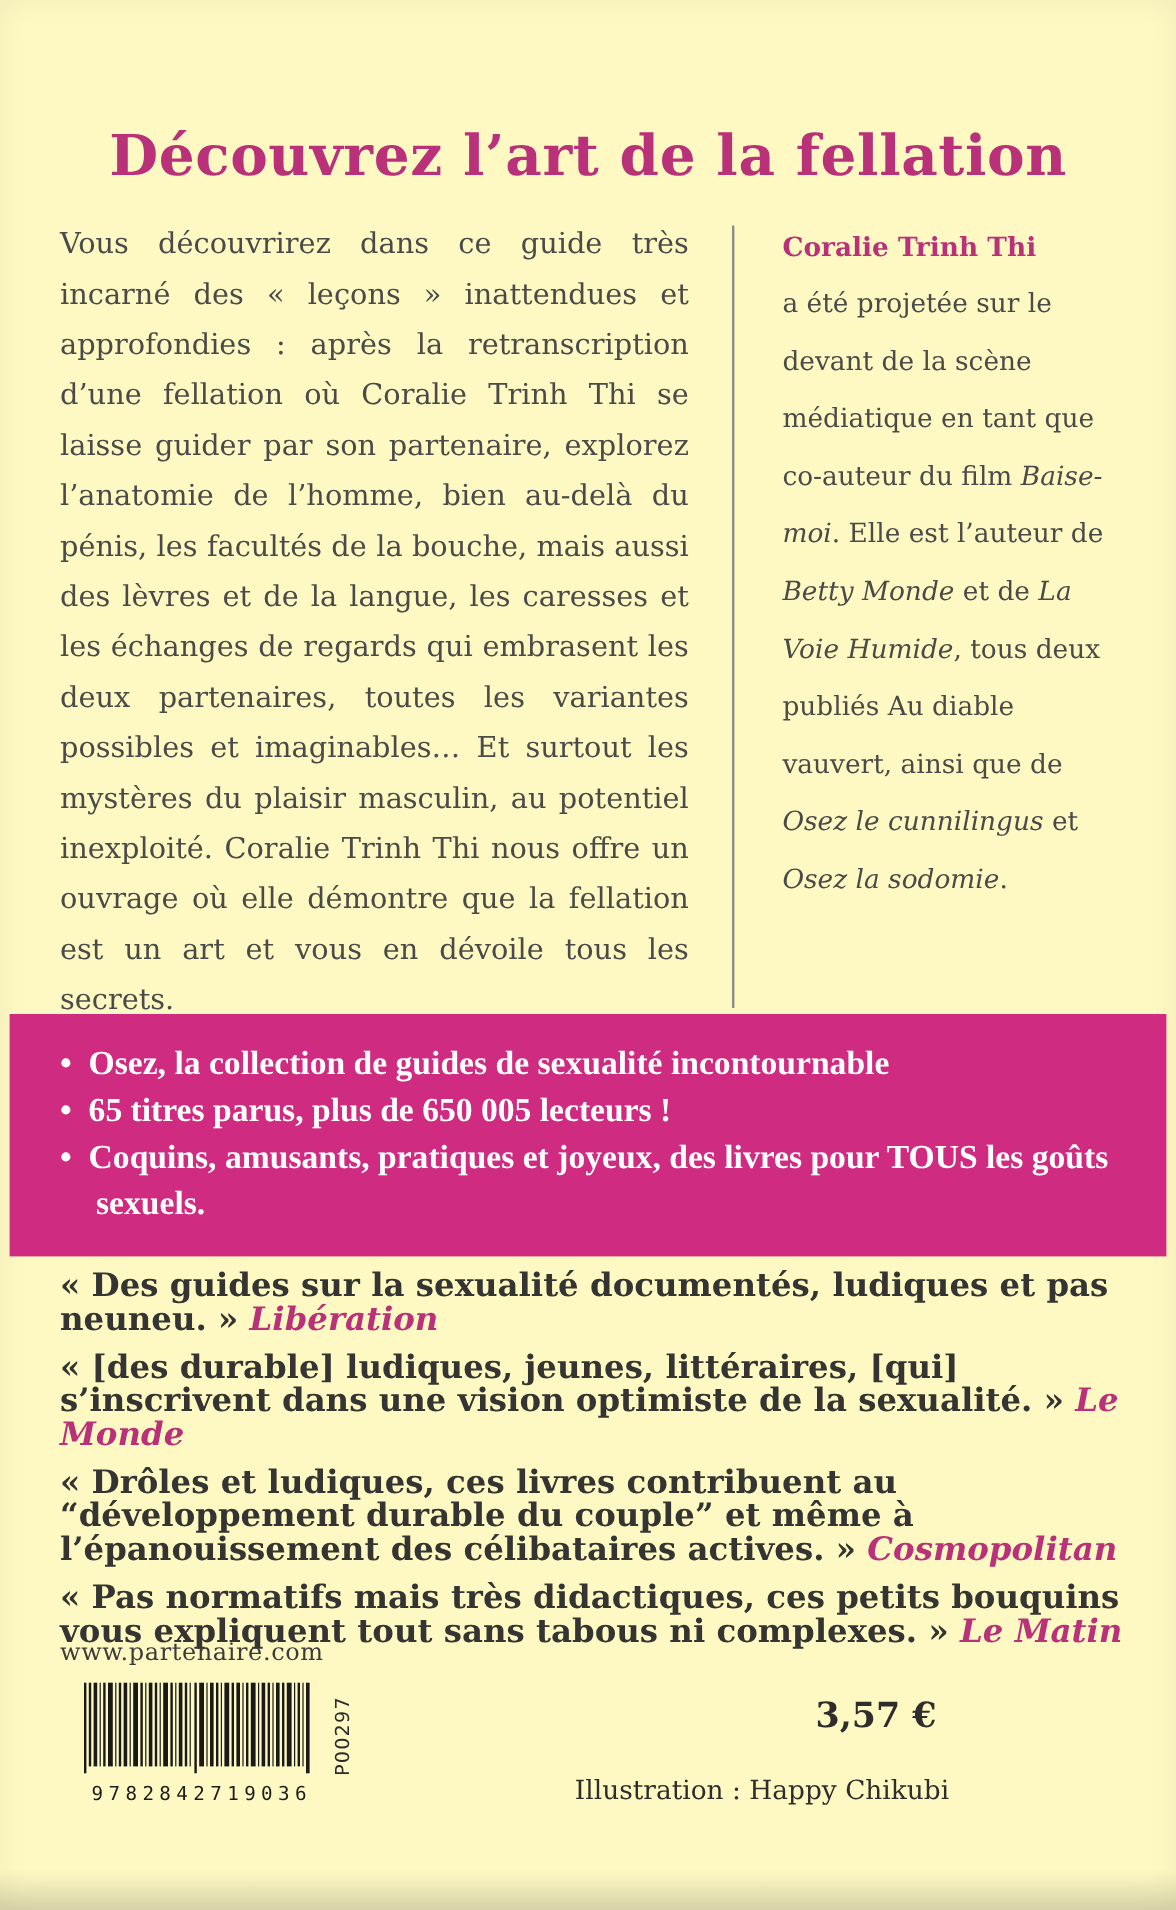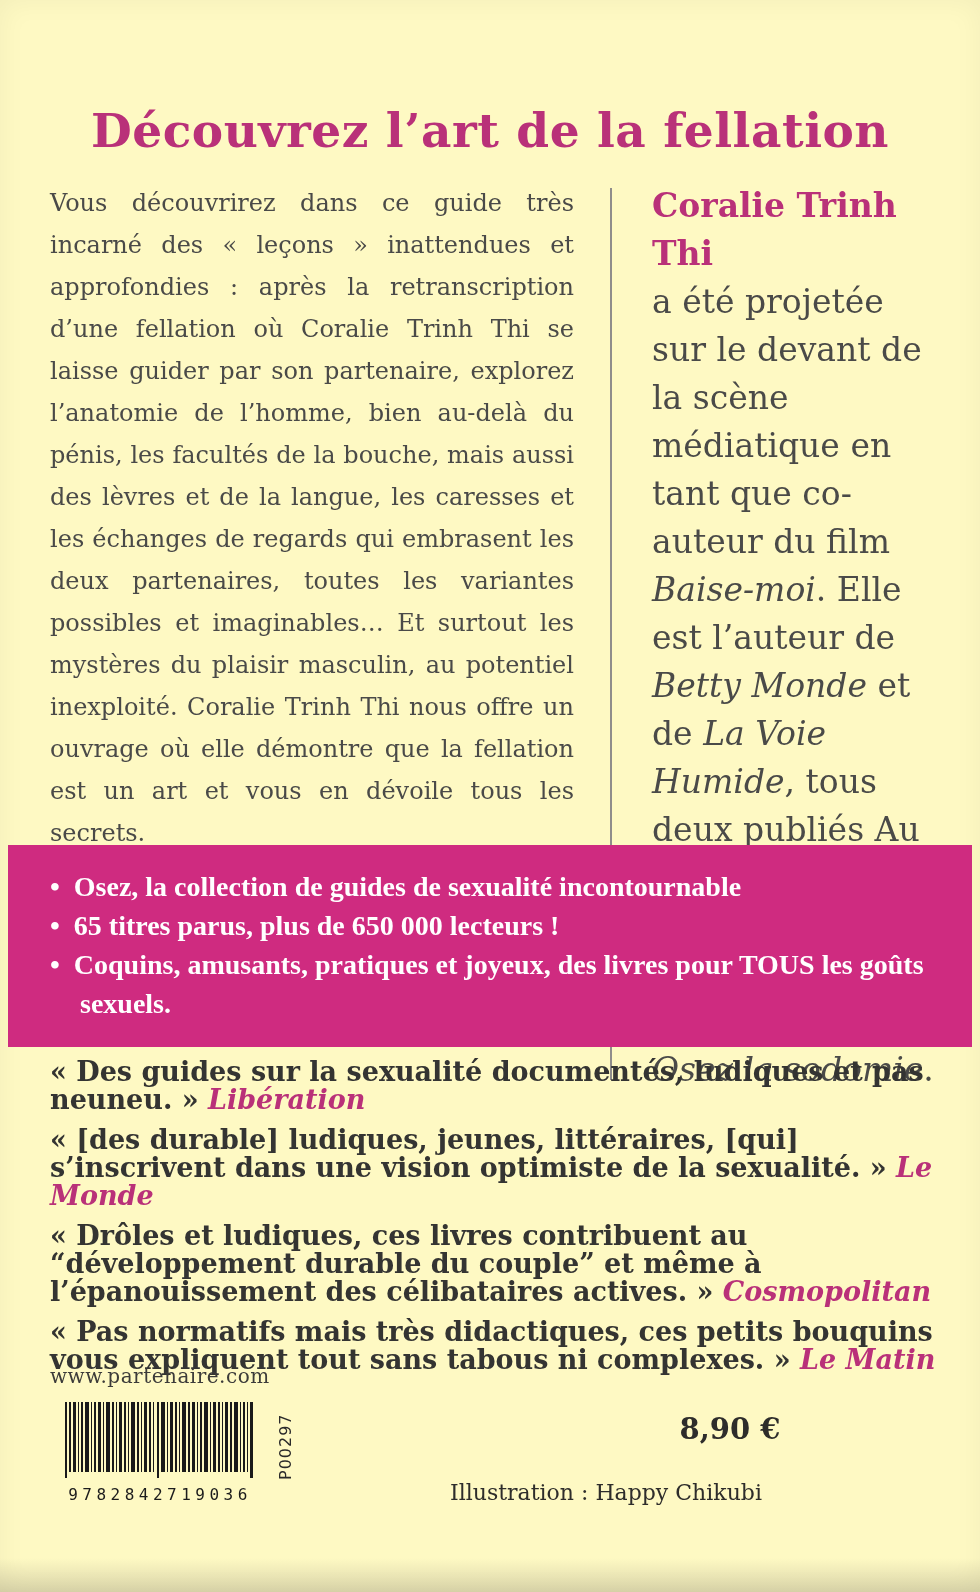--- a/index.html
+++ b/index.html
@@ -59,21 +59,21 @@
   .divider {
     width: 0;
     border-left: 2px solid #8f8d8b;
     margin-left: 36px;
     margin-top: 6px;
     margin-bottom: 14px;
   }
   .author-col {
     flex: 1;
     margin-left: 40px;
-    font-size: 33px;
+    font-size: 22px;
     line-height: 48px;
     color: var(--body-text, #4a4a48);
   }
   .author-name {
     display: block;
     font-weight: bold;
     color: var(--accent, #b93179);
   }
 
   .banner {
@@ -123,21 +123,21 @@
     font-size: 20px;
     letter-spacing: 0.5px;
     color: #3c3b39;
   }
 
   .barcode-block {
     position: absolute;
     top: 1402px;
     left: 60px;
     width: 200px;
-    text-align: center;
+    text-align: right;
   }
   .barcode-digits {
     margin-top: 3px;
     font-family: "DejaVu Sans Mono", monospace;
     font-size: 16px;
     letter-spacing: 4.5px;
     color: #1c1c1c;
     white-space: nowrap;
   }
   .print-code {
@@ -161,21 +161,21 @@
     text-align: center;
     font-size: 29px;
     font-weight: bold;
     color: #2e2d2b;
   }
   .credit {
     position: absolute;
     top: 1480px;
     left: 450px;
     width: 370px;
-    text-align: left;
+    text-align: center;
     font-size: 22px;
     color: #2e2d2b;
   }
 </style>
 </head>
 <body>
 
 <div class="cover">
 
   <h1 class="title">Découvrez l’art de la fellation</h1>
@@ -184,21 +184,21 @@
     <p class="desc">Vous découvrirez dans ce guide très incarné des « leçons » inattendues et approfondies : après la retranscription d’une fellation où Coralie Trinh Thi se laisse guider par son partenaire, explorez l’anatomie de l’homme, bien au-delà du pénis, les facultés de la bouche, mais aussi des lèvres et de la langue, les caresses et les échanges de regards qui embrasent les deux partenaires, toutes les variantes possibles et imaginables… Et surtout les mystères du plaisir masculin, au potentiel inexploité. Coralie Trinh Thi nous offre un ouvrage où elle démontre que la fellation est un art et vous en dévoile tous les secrets.</p>
     <div class="divider"></div>
     <div class="author-col">
       <span class="author-name">Coralie Trinh Thi</span>
       <span class="author-bio"><span>a été projetée sur le devant de la scène médiatique en tant que co-auteur du film </span><span style="font-style: italic;">Baise-moi</span><span>. Elle est l’auteur de </span><span style="font-style: italic;">Betty Monde</span><span> et de </span><span style="font-style: italic;">La Voie Humide</span><span>, tous deux publiés Au diable vauvert, ainsi que de </span><span style="font-style: italic;">Osez le cunnilingus</span><span> et </span><span style="font-style: italic;">Osez la sodomie</span><span>.</span></span>
     </div>
   </div>
 
   <div class="banner">
     <div class="banner-item">Osez, la collection de guides de sexualité incontournable</div>
-    <div class="banner-item">65 titres parus, plus de 650 000 lecteurs !</div>
+    <div class="banner-item">65 titres parus, plus de 650 005 lecteurs !</div>
     <div class="banner-item">Coquins, amusants, pratiques et joyeux, des livres pour TOUS les goûts sexuels.</div>
   </div>
 
   <div class="quotes">
     <p class="quote"><span>« Des guides sur la sexualité documentés, ludiques et pas neuneu. »</span> <span class="source">Libération</span></p>
     <p class="quote"><span>« [des durable] ludiques, jeunes, littéraires, [qui] s’inscrivent dans une vision optimiste de la sexualité. »</span> <span class="source">Le Monde</span></p>
     <p class="quote"><span>« Drôles et ludiques, ces livres contribuent au “développement durable du couple” et même à l’épanouissement des célibataires actives. »</span> <span class="source">Cosmopolitan</span></p>
     <p class="quote"><span>« Pas normatifs mais très didactiques, ces petits bouquins vous expliquent tout sans tabous ni complexes. »</span> <span class="source">Le Matin</span></p>
   </div>
 
@@ -250,17 +250,17 @@
       <rect x="175" y="0" width="1" height="70" fill="#1a1a1a"></rect>
       <rect x="178" y="0" width="2" height="70" fill="#1a1a1a"></rect>
       <rect x="182" y="0" width="1" height="70" fill="#1a1a1a"></rect>
       <rect x="185" y="0" width="3" height="76" fill="#1a1a1a"></rect>
     </svg>
     <div class="barcode-digits">9782842719036</div>
   </div>
 
   <div class="print-code">P00297</div>
 
-  <div class="price">8,90 €</div>
+  <div class="price">3,57 €</div>
 
   <div class="credit">Illustration : Happy Chikubi</div>
 
 </div>
 
 </body></html>

